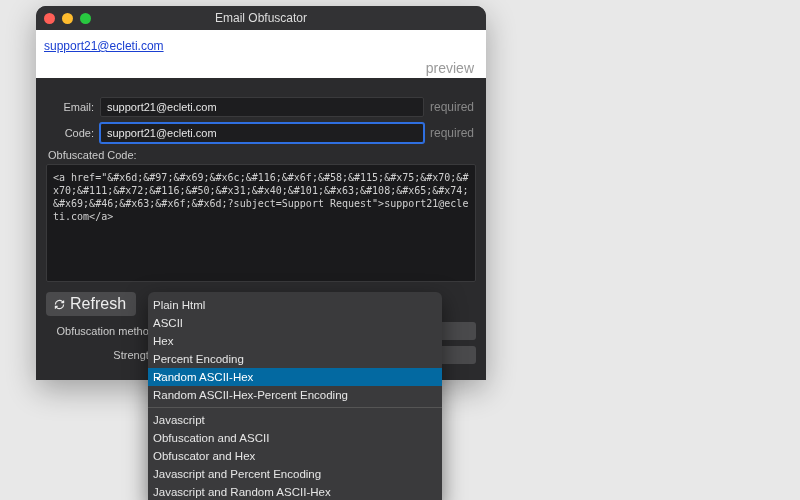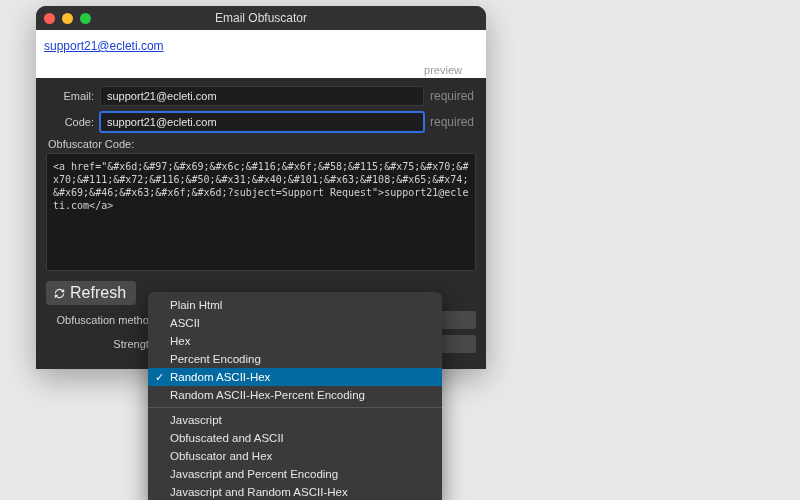--- a/index.html
+++ b/index.html
@@ -7,38 +7,38 @@
   .window { position: absolute; left: 36px; top: 6px; width: 450px; background: #2b2b2d; border-radius: 10px; box-shadow: 0 10px 30px rgba(0,0,0,0.3); overflow: visible; }
   .titlebar { height: 24px; display: flex; align-items: center; padding: 0 8px; background: #323234; border-top-left-radius: 10px; border-top-right-radius: 10px; position: relative; }
   .dots { display: flex; gap: 7px; }
   .dot { width: 11px; height: 11px; border-radius: 50%; }
   .dot.red { background: #ff5f57; }
   .dot.yellow { background: #febc2e; }
   .dot.green { background: #28c840; }
   .titlebar-title { position: absolute; left: 0; right: 0; text-align: center; color: #ddd; font-size: 12px; pointer-events: none; }
   .preview { background: #fff; margin: 0; padding: 6px 8px 4px 8px; height: 48px; position: relative; }
   .preview a { color: #1a3fd1; font-size: 12px; text-decoration: underline; }
-  .preview-label { position: absolute; right: 24px; bottom: 2px; color: #999; font-size: 11px; }
-  .form-area { background: #2b2b2d; padding: 8px 10px 10px 10px; }
+  .preview-label { position: absolute; right: 12px; bottom: 2px; color: #999; font-size: 14px; }
+  .form-area { background: #2b2b2d; padding: 8px 10px 10px 10px; margin-top: 11px; }
   .row { display: flex; align-items: center; margin-bottom: 6px; gap: 6px; }
   .row .label { width: 48px; color: #ccc; font-size: 11px; text-align: right; }
   .row input { flex: 1; background: #1d1d1f; border: 1px solid #3a3a3c; color: #e6e6e6; font-size: 11px; padding: 3px 6px; border-radius: 2px; }
   .row input.focused { border: 1px solid #2f6fe0; box-shadow: 0 0 0 1px #2f6fe0; }
   .row .hint { width: 46px; color: #888; font-size: 12px; text-align: left; }
   .obf-label { color: #ccc; font-size: 11px; margin: 4px 0 3px 2px; }
   .code-box { background: #1a1a1c; border: 1px solid #3a3a3c; color: #d0d0d0; font-size: 10px; font-family: Menlo, monospace; padding: 6px; height: 118px; overflow: hidden; word-break: break-all; line-height: 1.3; border-radius: 2px; }
   .controls { margin-top: 10px; }
   .refresh-row { display: flex; align-items: center; margin-bottom: 6px; }
   .refresh-btn { background: #4a4a4c; color: #eee; border: none; border-radius: 4px; font-size: 16px; padding: 3px 10px 3px 8px; display: inline-flex; align-items: center; gap: 5px; cursor: pointer; }
   .refresh-btn svg { width: 11px; height: 11px; }
   .ctl-row { display: flex; align-items: center; gap: 6px; margin-bottom: 6px; }
   .ctl-row .clabel { color: #ccc; font-size: 11px; width: 112px; text-align: right; }
   .ctl-row .cvalue { flex:1; height: 18px; background: #4a4a4c; border-radius: 3px; }
   .dropdown { position: absolute; left: 148px; top: 292px; width: 294px; background: #3a3a3c; border-radius: 6px; box-shadow: 0 8px 22px rgba(0,0,0,0.5); padding: 4px 0; z-index: 10; }
-  .dropdown .item { color: #e6e6e6; font-size: 11.5px; padding: 3px 10px 3px 22px; position: relative; cursor: default; }
+  .dropdown .item { color: #e6e6e6; font-size: 11.5px; padding: 3px 10px 3px 5px; position: relative; cursor: default; }
   .dropdown .item.selected { background: #0369a1; color: #fff; }
   .dropdown .item.selected::before { content: "✓"; position: absolute; left: 7px; font-size: 11px; }
   .dropdown .sep { height: 1px; background: #555; margin: 3px 0; }
 </style>
 </head>
 <body>
 
 <div class="window">
   <div class="titlebar">
     <div class="dots">
@@ -59,21 +59,21 @@
       <span class="label">Email:</span>
       <input type="text" value="support21@ecleti.com" style="">
       <span class="hint">required</span>
     </div>
     <div class="row">
       <span class="label">Code:</span>
       <input type="text" class="focused" value="support21@ecleti.com" style="">
       <span class="hint">required</span>
     </div>
 
-    <div class="obf-label">Obfuscator Code:</div>
+    <div class="obf-label">Obfuscated Code:</div>
     <div class="code-box">&lt;a href="&amp;#x6d;&amp;#97;&amp;#x69;&amp;#x6c;&amp;#116;&amp;#x6f;&amp;#58;&amp;#115;&amp;#x75;&amp;#x70;&amp;#x70;&amp;#111;&amp;#x72;&amp;#116;&amp;#50;&amp;#x31;&amp;#x40;&amp;#101;&amp;#x63;&amp;#108;&amp;#x65;&amp;#x74;&amp;#x69;&amp;#46;&amp;#x63;&amp;#x6f;&amp;#x6d;?subject=Support Request"&gt;support21@ecleti.com&lt;/a&gt;</div>
 
     <div class="controls">
       <div class="refresh-row">
         <button class="refresh-btn">
           <svg viewBox="0 0 24 24" fill="none" stroke="#eee" stroke-width="2.5">
               <path d="M3 12a9 9 0 0 1 15-6.7L21 8M21 3v5h-5M21 12a9 9 0 0 1-15 6.7L3 16M3 21v-5h5"></path>
             </svg>
           <span>Refresh</span>
         </button>
@@ -92,17 +92,17 @@
 
 <div class="dropdown" id="dropdown">
     <div class="item">Plain Html</div>
     <div class="item">ASCII</div>
     <div class="item">Hex</div>
     <div class="item">Percent Encoding</div>
     <div class="item selected">Random ASCII-Hex</div>
     <div class="item">Random ASCII-Hex-Percent Encoding</div>
     <div class="sep"></div>
     <div class="item">Javascript</div>
-    <div class="item">Obfuscated and ASCII</div>
+    <div class="item">Obfuscation and ASCII</div>
     <div class="item">Obfuscator and Hex</div>
     <div class="item">Javascript and Percent Encoding</div>
     <div class="item">Javascript and Random ASCII-Hex</div>
   </div>
 
 </body></html>

